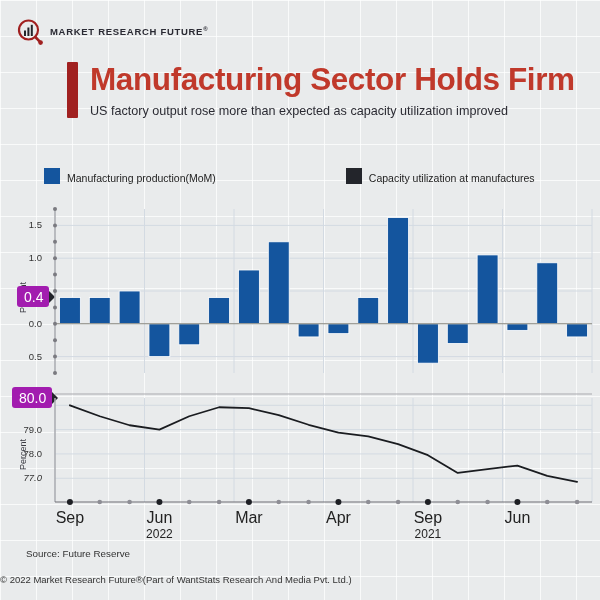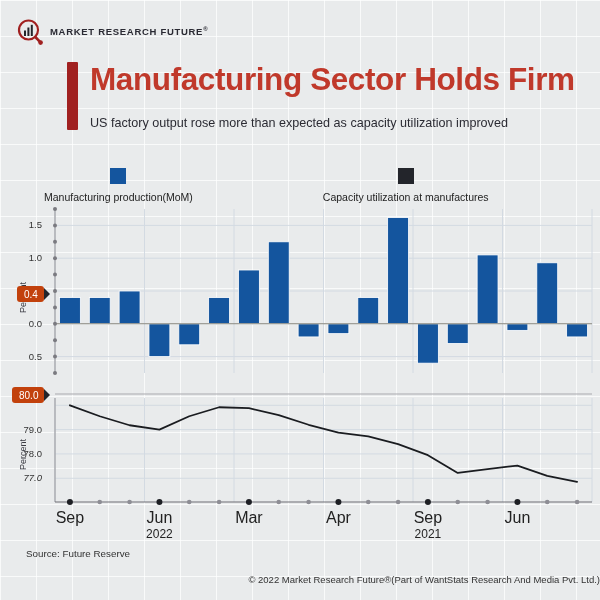--- a/index.html
+++ b/index.html
@@ -31,51 +31,51 @@
   #logo .reg { font-size:6px; vertical-align:super; }
 
   
   #title-block { position:absolute; left:26px; top:62px; display:flex; gap:12px;padding-left:41px; }
   #accent-bar { width:11px; background:#a02020; border-radius:1px; }
   #title-text h1 {
     font-size:31.5px; font-weight:800; color:#c0392b;
     letter-spacing:-.4px; line-height:1.08; white-space:nowrap;
   }
   #subtitle {
-    margin-top:20px; font-size:12.6px; color:#2b2b33; white-space:nowrap;
+    margin-top:8px; font-size:12.6px; color:#2b2b33; white-space:nowrap;
   }
 
   
   #legend { position:absolute; left:44px; top:168px; display:flex; align-items:center; }
-  .legend-item { display:flex; align-items:center; gap:7px; font-size:10.5px; color:#222;flex-direction:column; }
+  .legend-item { display:flex; align-items:flex-end; gap:7px; font-size:10.5px; color:#222; }
   .legend-item + .legend-item { margin-left:102px;padding-left:28px; }
   .swatch { width:16px; height:16px; display:block; }
 
   
   #chart-area { position:absolute; left:0; top:195px; width:600px; height:320px; }
   .ylabel {
     position:absolute; font-size:9px; color:#3a3a42;
     transform:rotate(-90deg); transform-origin:left top; white-space:nowrap;
   }
   .ytick { position:absolute; font-size:9.5px; color:#333; text-align:right; width:30px; }
   .tag {
-    position:absolute; background:#c2410c; color:#fff; font-size:10px;
+    position:absolute; background:#a21caf; color:#fff; font-size:14px;
     padding:2.5px 6px 2.5px 7px; border-radius:3px; white-space:nowrap;
   }
   .tag::after {
     content:""; position:absolute; right:-6px; top:50%; transform:translateY(-50%);
     border:6px solid transparent; border-left-color:#22242a; border-right:0;
   }
   .xlab { position:absolute; font-size:16px; color:#222; transform:translateX(-50%); }
   .yearlab { position:absolute; font-size:12px; color:#222; transform:translateX(-50%); }
   svg { display:block; }
   #footer-src { position:absolute; left:26px; top:548px; font-size:9.8px; color:#333; }
   #footer-copy {
     position:absolute; left:0; width:600px; top:574px;
-    text-align:right; font-size:9.5px; color:#333;
+    text-align:left; font-size:9.5px; color:#333;
   }
 </style>
 </head>
 <body>
 
 <div id="grid-bg"></div>
 
 <div class="wrap">
 
   <div id="logo">

